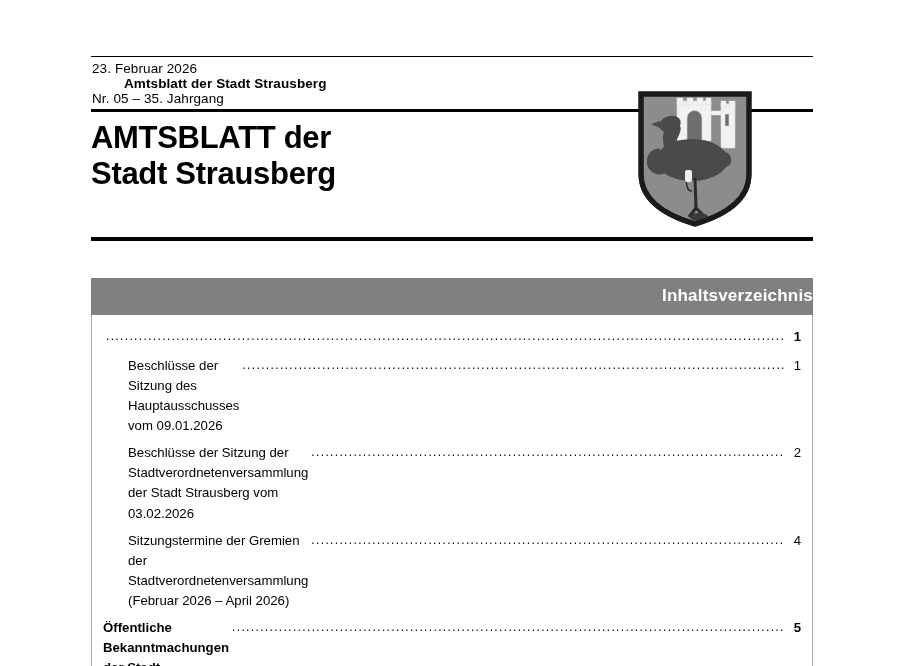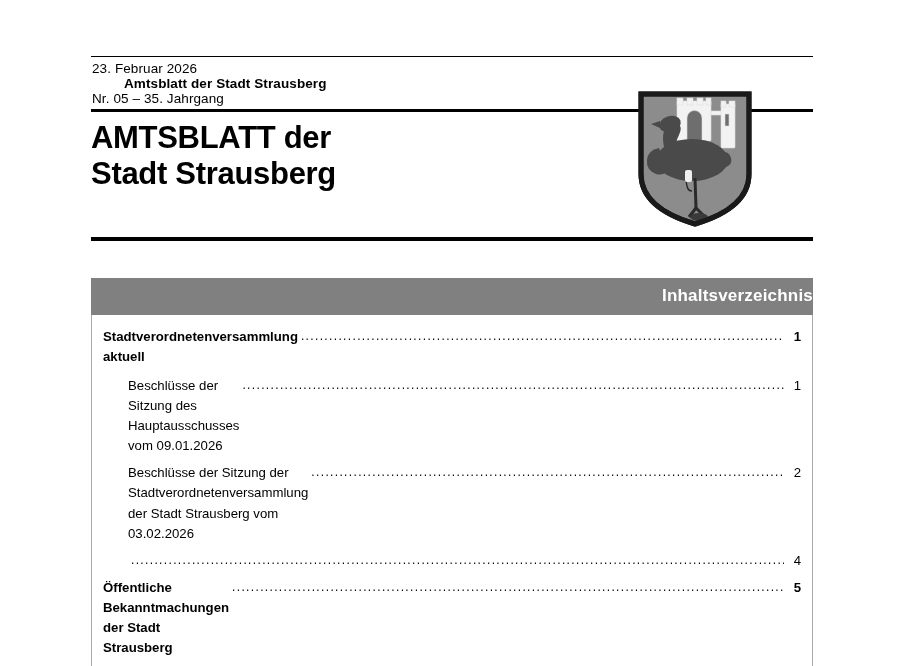--- a/index.html
+++ b/index.html
@@ -258,41 +258,41 @@
 
       <path d="M4 4 H112 V84 Q112 118 58 134 Q4 118 4 84 Z" fill="none" stroke="#1a1a1a" stroke-width="5"></path>
     </svg>
   </div>
 
   <div class="toc">
     <div class="toc-header">Inhaltsverzeichnis</div>
     <div class="toc-body" id="toc-body">
         <div class="toc-entry level-1">
           <div class="toc-line">
-            <span class="toc-label">Stadtverordnetenversammlung aktuell</span>
             <span class="toc-dots">................................................................................................................................................................................................................................................................................................................................................................................................................</span>
             <span class="toc-page">1</span>
           </div>
         </div>
         <div class="toc-entry level-2">
           <div class="toc-line">
             <span class="toc-label">Beschlüsse der Sitzung des Hauptausschusses vom 09.01.2026</span>
             <span class="toc-dots">................................................................................................................................................................................................................................................................................................................................................................................................................</span>
             <span class="toc-page">1</span>
           </div>
         </div>
         <div class="toc-entry level-2">
           <div class="toc-line">
             <span class="toc-label">Beschlüsse der Sitzung der Stadtverordnetenversammlung der Stadt Strausberg vom 03.02.2026</span>
             <span class="toc-dots">................................................................................................................................................................................................................................................................................................................................................................................................................</span>
             <span class="toc-page">2</span>
           </div>
         </div>
         <div class="toc-entry level-2">
           <div class="toc-line">
+            <span class="toc-label">Sitzungstermine der Gremien der Stadtverordnetenversammlung (Februar 2026 – April 2026)</span>
             <span class="toc-dots">................................................................................................................................................................................................................................................................................................................................................................................................................</span>
             <span class="toc-page">4</span>
           </div>
         </div>
         <div class="toc-entry level-1">
           <div class="toc-line">
             <span class="toc-label">Öffentliche Bekanntmachungen der Stadt Strausberg</span>
             <span class="toc-dots">................................................................................................................................................................................................................................................................................................................................................................................................................</span>
             <span class="toc-page">5</span>
           </div>

